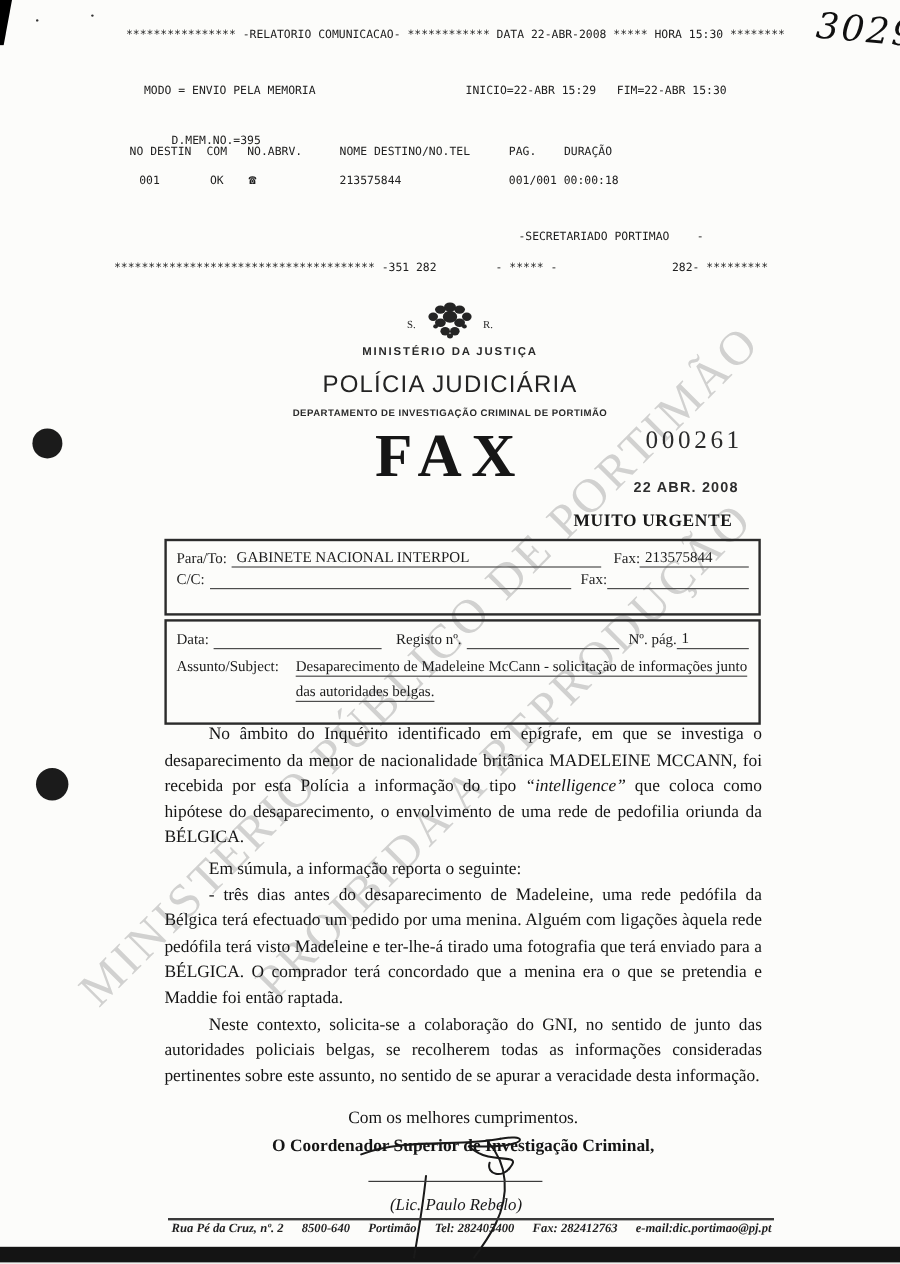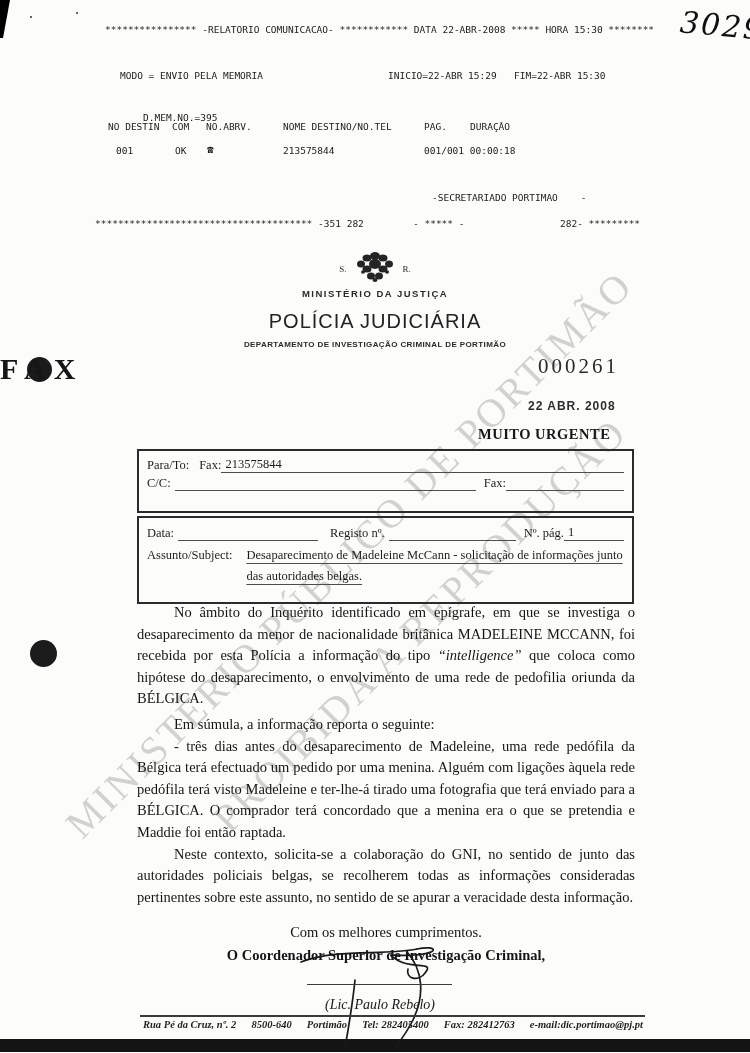--- a/index.html
+++ b/index.html
@@ -39,22 +39,22 @@
   .crest-initial{font-family:"Liberation Serif",serif;font-size:9px;color:#2a2a2a;}
   .ministry{position:absolute;left:0;top:288px;width:750px;text-align:center;
     font-family:"Liberation Sans",sans-serif;font-size:9.5px;font-weight:700;
     letter-spacing:1.5px;color:#2a2a2a;}
   .police{position:absolute;left:0;top:310px;width:750px;text-align:center;
     font-family:"Liberation Sans",sans-serif;font-size:20px;font-weight:400;
     letter-spacing:1px;color:#232323;}
   .department{position:absolute;left:0;top:340px;width:750px;text-align:center;
     font-family:"Liberation Sans",sans-serif;font-size:8px;font-weight:700;
     letter-spacing:0.4px;color:#2a2a2a;}
-  .fax-title{position:absolute;left:0;top:352px;width:750px;text-align:left;
-    font-family:"Liberation Serif",serif;font-size:30px;font-weight:700;
+  .fax-title{position:absolute;left:0;top:352px;width:750px;text-align:center;
+    font-family:"Liberation Serif",serif;font-size:51px;font-weight:700;
     letter-spacing:8px;color:#161616;}
   .stamp-number{position:absolute;left:538px;top:354px;
     font-family:Liberation Serif, serif;font-size:21px;letter-spacing:3px;color:#2b2b2b;}
   .date-stamp{position:absolute;left:528px;top:399px;
     font-family:"Liberation Sans",sans-serif;font-size:12px;font-weight:700;
     letter-spacing:1px;color:#2e2e2e;}
   .urgency{position:absolute;left:478px;top:426px;
     font-family:"Liberation Serif",serif;font-size:14.5px;font-weight:700;
     letter-spacing:0.5px;color:#181818;}
   
@@ -162,20 +162,21 @@
     <div class="police">POLÍCIA JUDICIÁRIA</div>
     <div class="department">DEPARTAMENTO DE INVESTIGAÇÃO CRIMINAL DE PORTIMÃO</div>
     <div class="fax-title">FAX</div>
     <div class="stamp-number">000261</div>
     <div class="date-stamp">22 ABR. 2008</div>
     <div class="urgency">MUITO URGENTE</div>
 
     <div class="fbox fbox1">
       <div class="frow" style="margin-top:5px;">
         <span class="flabel">Para/To:</span>
+        <span class="ul fval" style="width:300px;margin-left:4px;">GABINETE NACIONAL INTERPOL</span>
         <span class="flabel" style="margin-left:10px;">Fax:</span>
         <span class="ul fval grow">213575844</span>
       </div>
       <div class="frow" style="margin-top:2px;">
         <span class="flabel">C/C:</span>
         <span class="ul grow" style="margin-left:4px;"></span>
         <span class="flabel" style="margin-left:8px;">Fax:</span>
         <span class="ul" style="width:118px;"></span>
       </div>
     </div>

